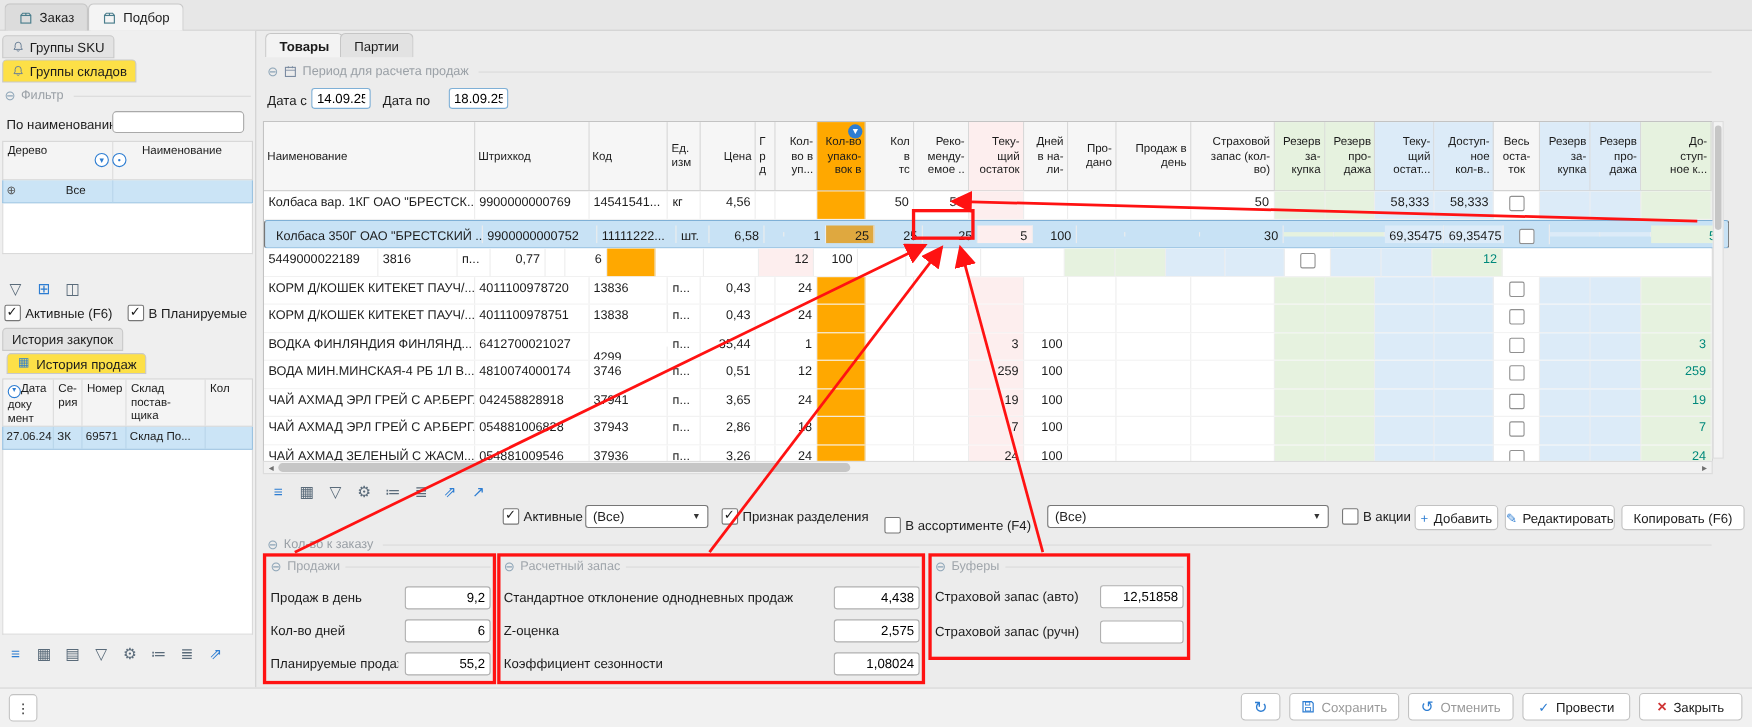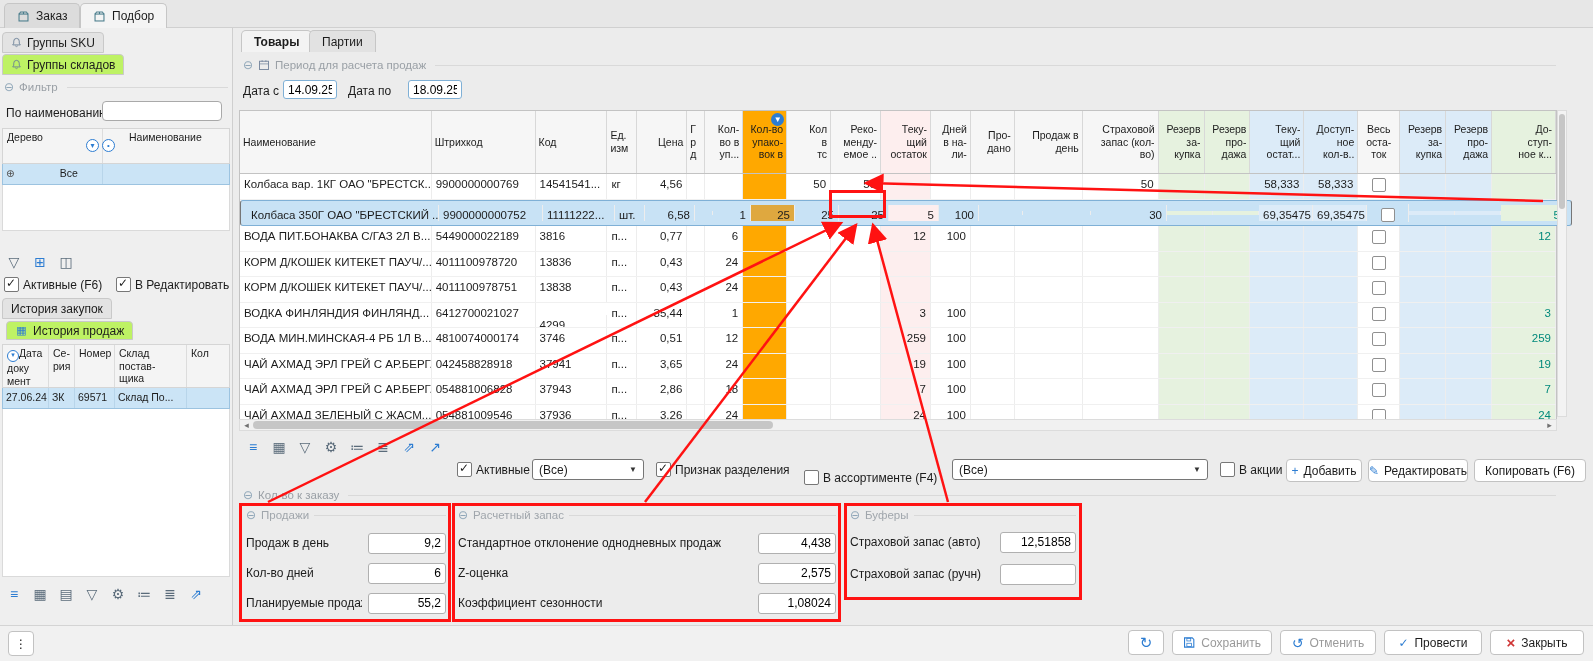--- a/index.html
+++ b/index.html
@@ -10,21 +10,21 @@
   
   .topbar{left:0;top:0;width:1593px;height:28px;background:#e7e7e7;border-bottom:1px solid #d0d0d0}
   .wtab{display:inline-flex;align-items:center;gap:6px;height:25px;padding:0 12px;border:1px solid #c6c6c6;
         border-bottom:none;border-radius:5px 5px 0 0;background:#dcdcdc;font-size:12px}
   .wtab.active{background:#f4f4f4}
 
   
   .sidebar{left:0;top:28px;width:233px;height:597px;background:#efefef;border-right:1px solid #cfcfcf}
   .stab{display:inline-flex;align-items:center;gap:5px;height:21px;padding:0 8px;border:1px solid #c9c9c9;
         background:#e3e3e3;border-radius:4px 4px 0 0;font-size:12px}
-  .stab.light{background:#bef264}
+  .stab.light{background:#fde047}
   .grplabel{display:flex;align-items:center;gap:5px;color:#9aa0a6;font-size:11.5px;white-space:nowrap}
   .grplabel .line{flex:1;height:1px;background:#d9d9d9;margin-left:4px}
   .collapse{color:#8fa6b8;font-size:12px}
   .tinput{border:1px solid #a9a9a9;border-radius:4px;background:#fff;height:20px;font-size:12px;padding:0 4px;
           font-family:inherit}
   .minihead{display:flex;background:#f4f4f4;border:1px solid #d5d5d5}
   .mhc{box-sizing:border-box;border-right:1px solid #dcdcdc;padding:2px 4px;font-size:10.5px;white-space:pre-line;
        line-height:1.2;overflow:hidden}
   .mrow{display:flex;background:#cbe4f6;border:1px solid #9cc3e0;border-top:none}
   .mrc{box-sizing:border-box;border-right:1px solid #b8d5ea;padding:3px 3px;font-size:10.5px;white-space:nowrap;overflow:hidden}
@@ -172,21 +172,21 @@
         <span class="tbi" style="color: rgb(45, 125, 210);">⊞</span>
         <span class="tbi" style="color: rgb(90, 107, 122);">◫</span>
       </div>
 
     <label class="abs ckb" style="left:4px;top:249px">
       <span class="box checked"></span>
       <span class="lbl">Активные (F6)</span>
     </label>
     <label class="abs ckb" style="left:116px;top:249px">
       <span class="box checked"></span>
-      <span class="lbl">В Редактировать</span>
+      <span class="lbl">В Планируемые</span>
     </label>
 
     <div class="abs stab" style="left:2px;top:270px">
       <span>История закупок</span>
     </div>
     <div class="abs stab light" style="left:6px;top:293px;height:19px">
       <span class="tbi" style="width:13px;height:13px;line-height:13px;font-size:11px;color:#2d7dd2">▦</span>
       <span>История продаж</span>
     </div>
 
@@ -396,21 +396,20 @@
           <div class="tc al-right" style="width: 76px;">30</div>
           <div class="tc bg-green al-right" style="width: 46px;"></div>
           <div class="tc bg-green al-right" style="width: 46px;"></div>
           <div class="tc bg-blue al-right" style="width: 54px;">69,35475</div>
           <div class="tc bg-blue al-right" style="width: 54px;">69,35475</div>
           <div class="tc al-center" style="width: 42px;"><span class="cbx"></span></div>
           <div class="tc bg-blue al-right" style="width: 46px;"></div>
           <div class="tc bg-blue al-right" style="width: 46px;"></div>
           <div class="tc bg-green al-right teal" style="width: 64px;">5</div>
         </div><div class="trow">
-          <div class="tc al-left" style="width: 192px;">ВОДА ПИТ.БОНАКВА С/ГАЗ 2Л В...</div>
           <div class="tc al-left" style="width: 104px;">5449000022189</div>
           <div class="tc al-left" style="width: 72px;">3816</div>
           <div class="tc al-left" style="width: 30px;">п...</div>
           <div class="tc al-right" style="width: 50px;">0,77</div>
           <div class="tc al-left" style="width: 18px;"></div>
           <div class="tc al-right" style="width: 38px;">6</div>
           <div class="tc bg-orange al-right" style="width: 44px;"></div>
           <div class="tc al-right" style="width: 44px;"></div>
           <div class="tc al-right" style="width: 50px;"></div>
           <div class="tc bg-pink al-right" style="width: 50px;">12</div>

